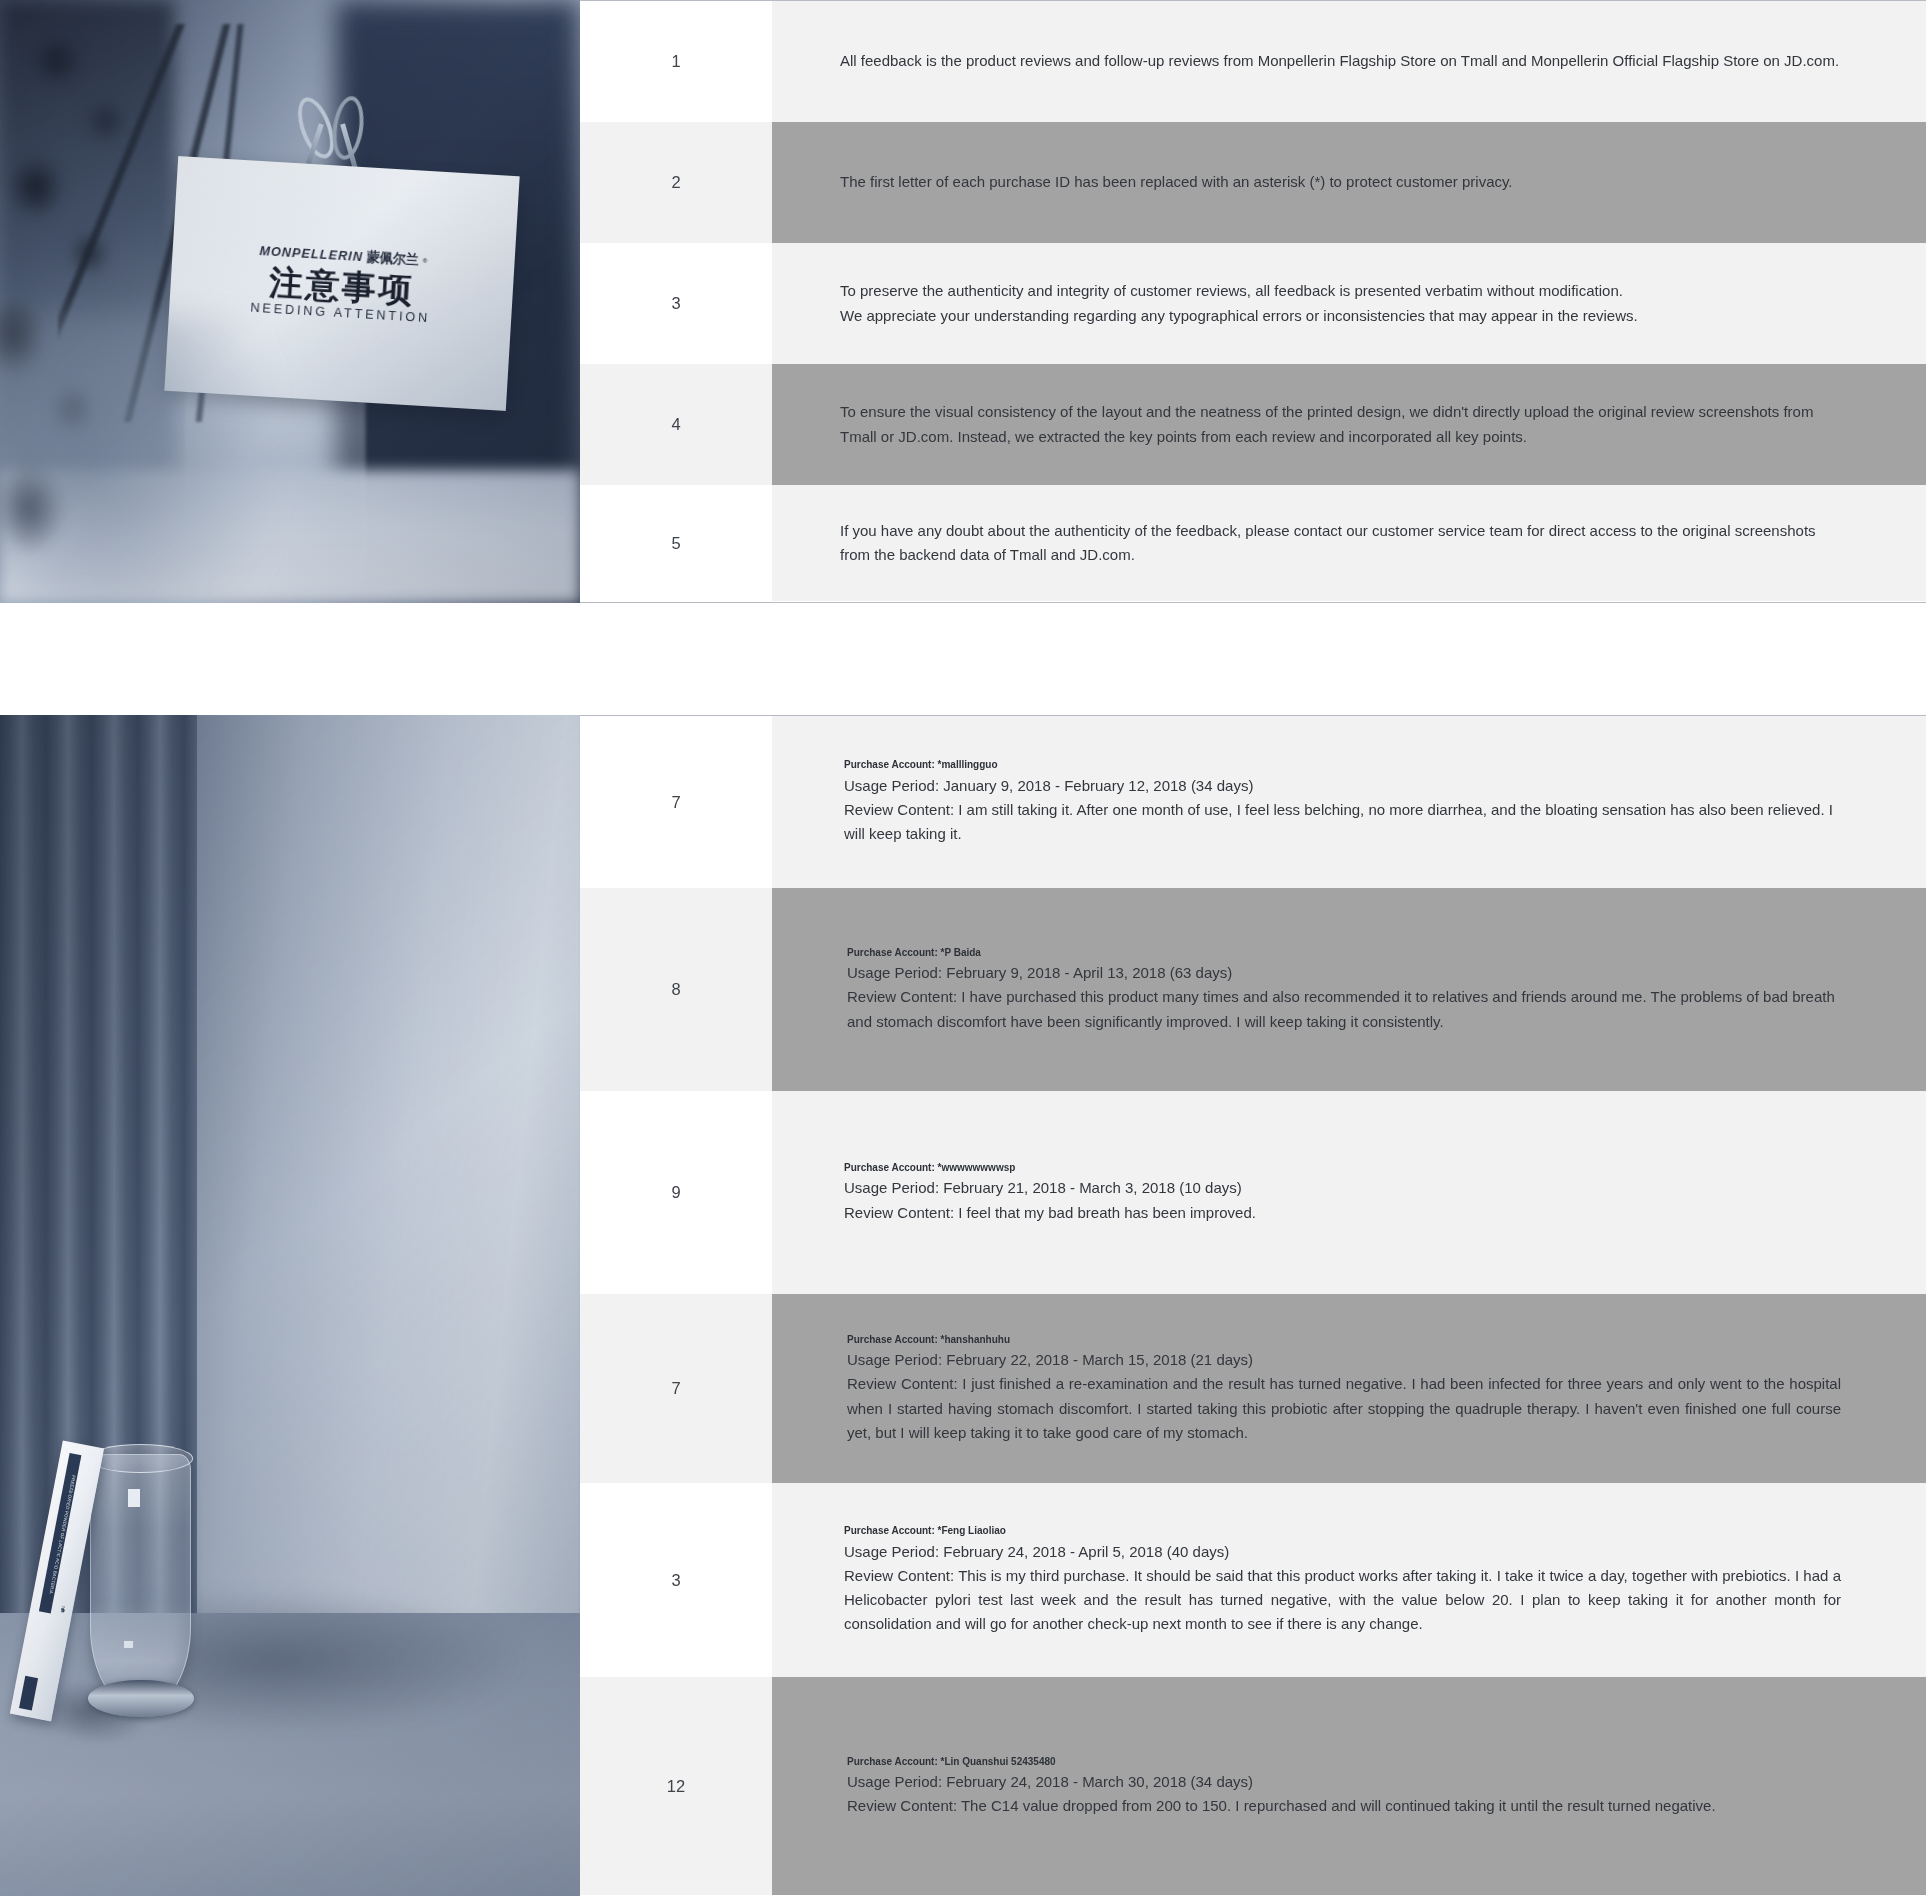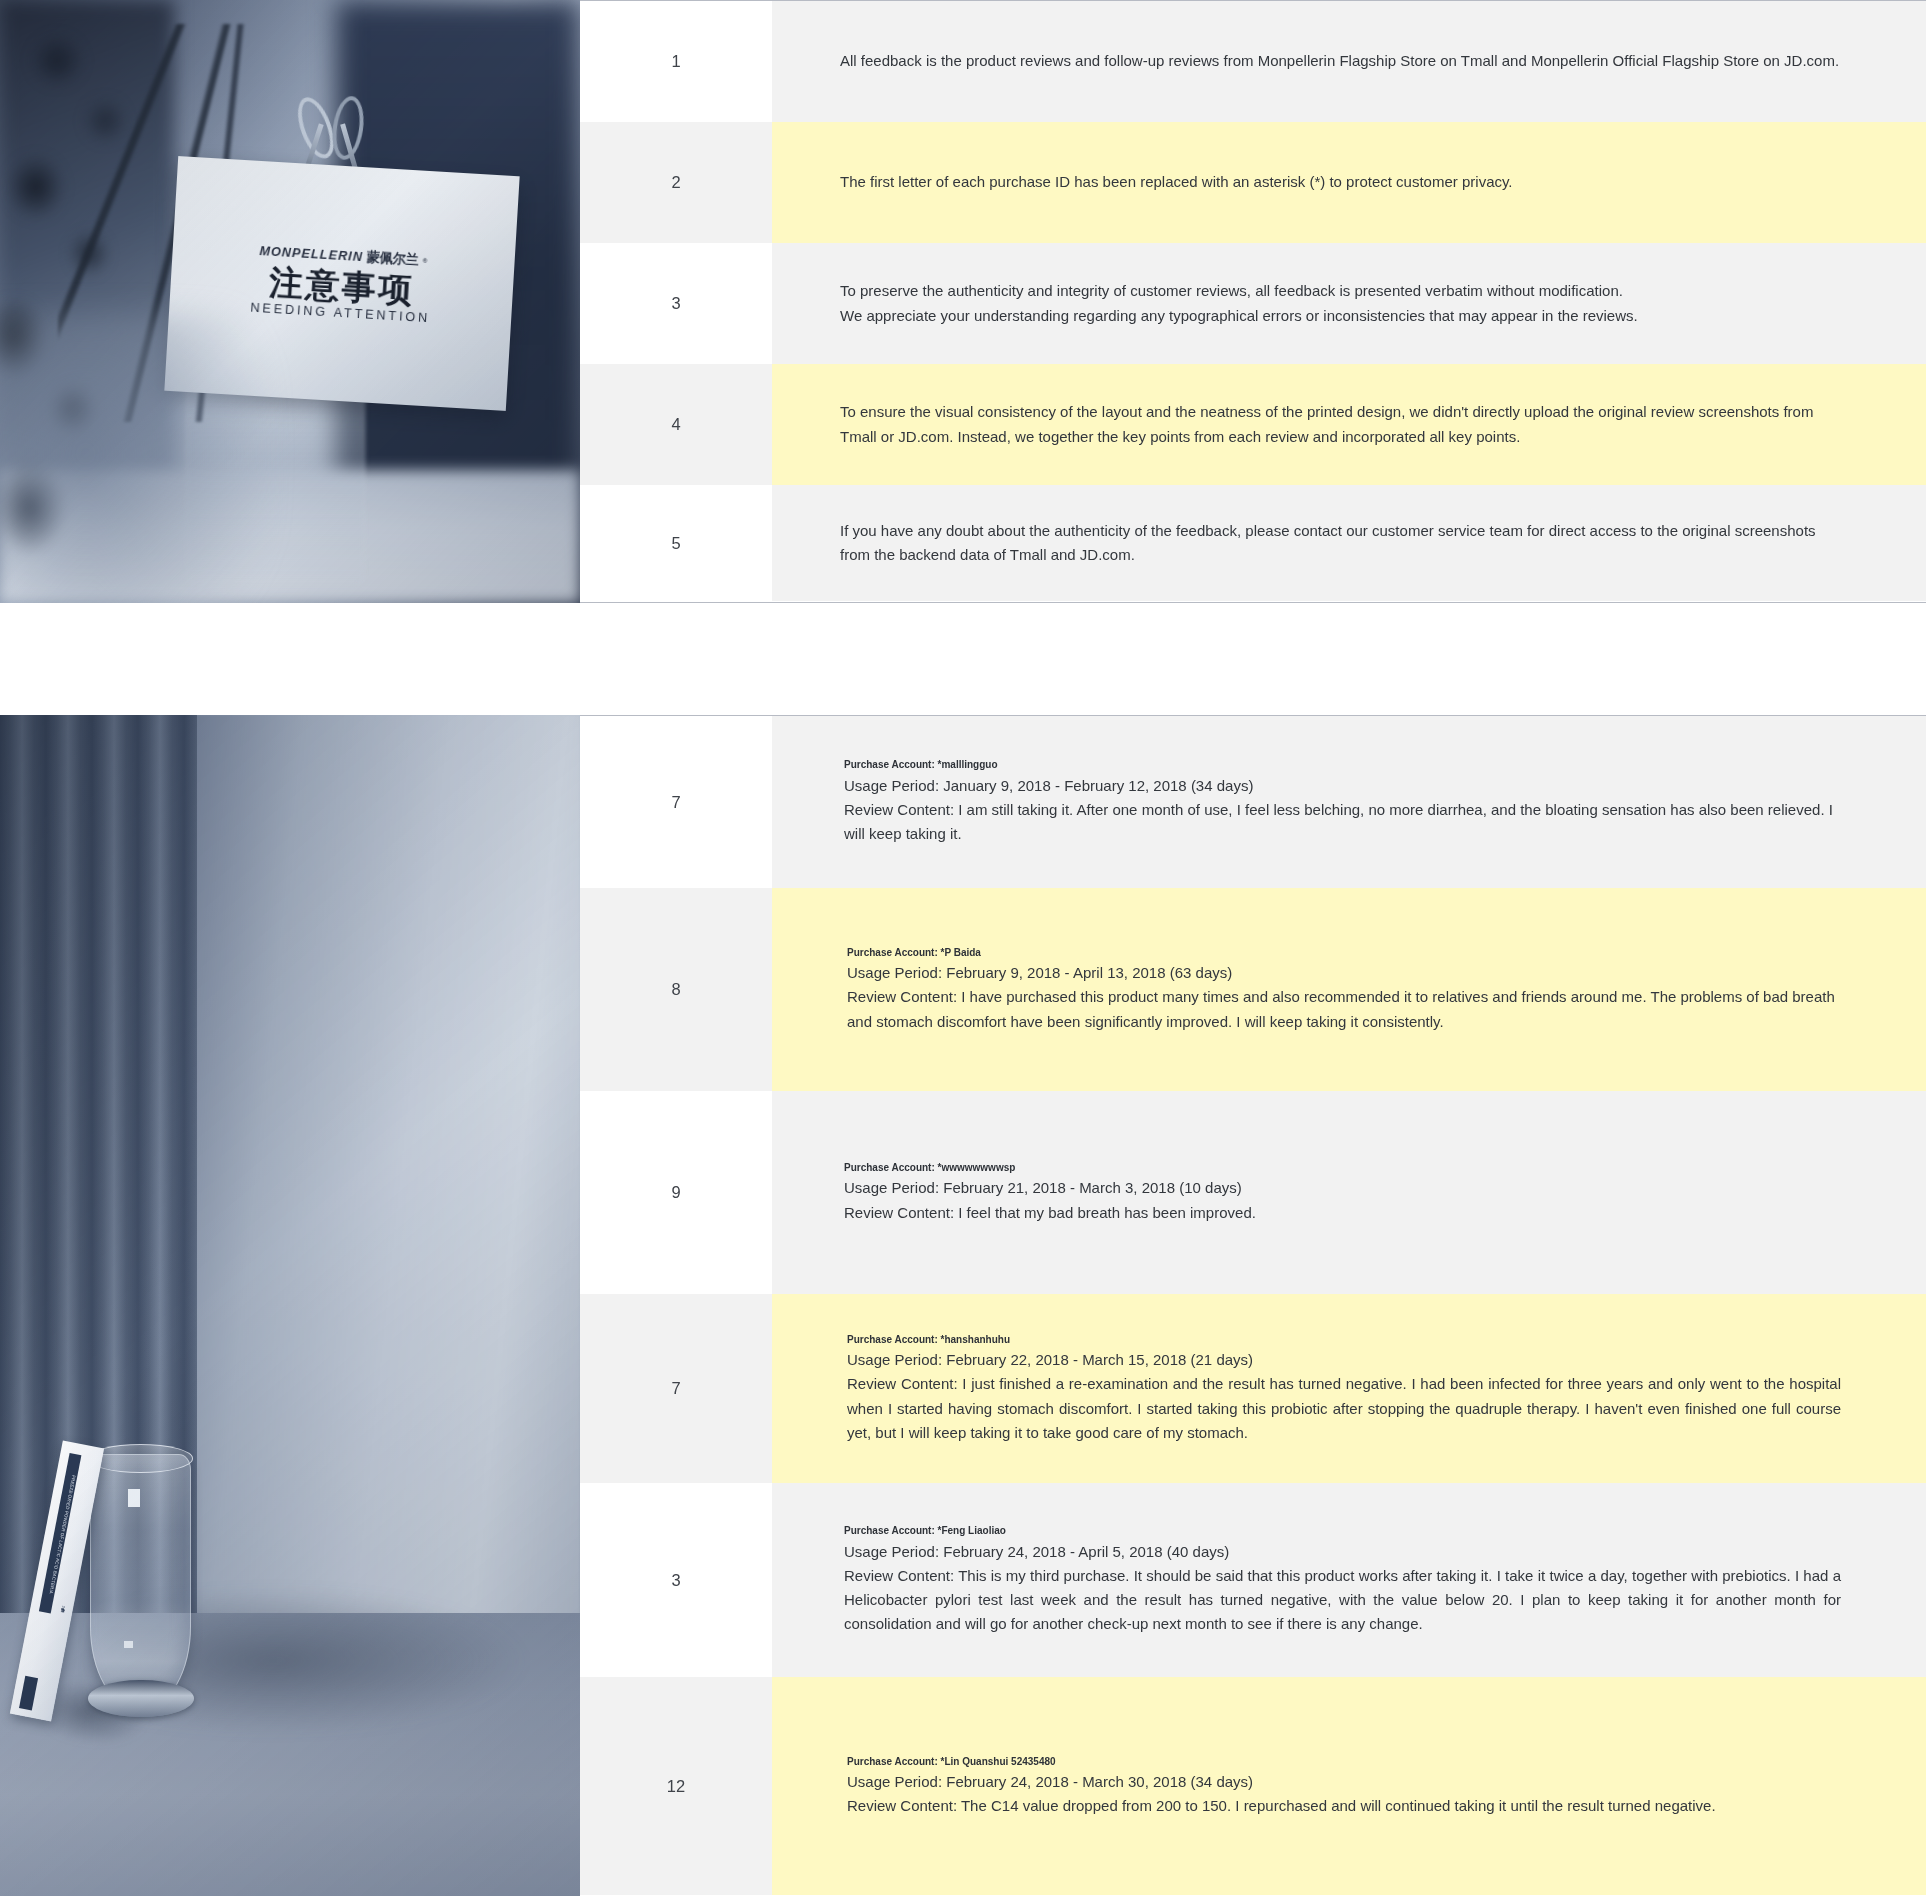--- a/index.html
+++ b/index.html
@@ -252,21 +252,21 @@
     font-size:16.5px; color:#3f434a; font-weight:400;
   }
   .row .cell {
     flex:1 1 auto;
     display:flex; flex-direction:column; justify-content:center;
     padding:0 50px 0 68px;
   }
   .row.odd  .num  { background:#ffffff; }
   .row.odd  .cell { background:#f2f2f2; }
   .row.even .num  { background:#f2f2f2; }
-  .row.even .cell { background:#fef9c3; }
+  .row.even .cell { background:#a3a3a3; }
 
   
   .t-notice .row { height:121px; }
   .t-notice .row:last-child { height:116px; }
   .t-notice .cell { padding-left:68px; padding-right:85px; }
   .t-notice p {
     font-size:15px; line-height:1.62; color:#33373d;
   }
 
   
@@ -342,21 +342,21 @@
         <div class="num">3</div>
         <div class="cell">
           <p>To preserve the authenticity and integrity of customer reviews, all feedback is presented verbatim without modification.</p>
           <p>We appreciate your understanding regarding any typographical errors or inconsistencies that may appear in the reviews.</p>
         </div>
       </div>
 
       <div class="row even">
         <div class="num">4</div>
         <div class="cell">
-          <p>To ensure the visual consistency of the layout and the neatness of the printed design, we didn't directly upload the original review screenshots from Tmall or JD.com. Instead, we together the key points from each review and incorporated all key points.</p>
+          <p>To ensure the visual consistency of the layout and the neatness of the printed design, we didn't directly upload the original review screenshots from Tmall or JD.com. Instead, we extracted the key points from each review and incorporated all key points.</p>
         </div>
       </div>
 
       <div class="row odd">
         <div class="num">5</div>
         <div class="cell">
           <p>If you have any doubt about the authenticity of the feedback, please contact our customer service team for direct access to the original screenshots from the backend data of Tmall and JD.com.</p>
         </div>
       </div>
 

